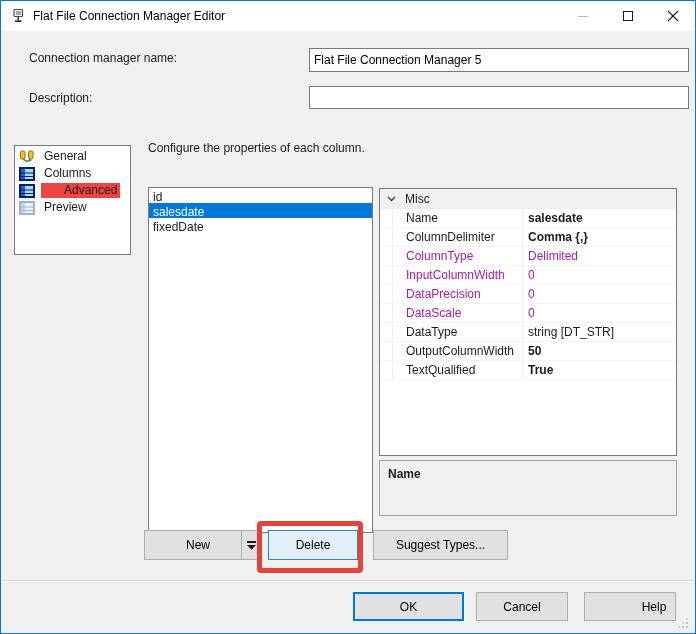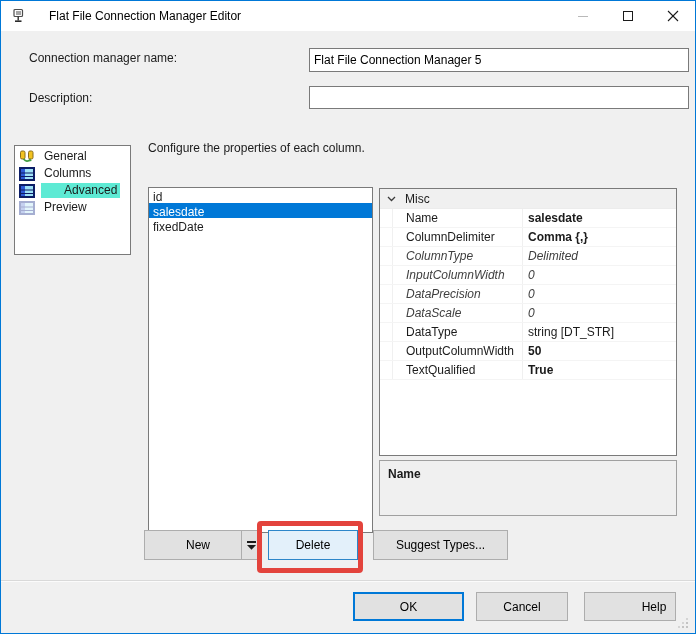--- a/index.html
+++ b/index.html
@@ -4,38 +4,38 @@
 <style>
   * { box-sizing: border-box; margin: 0; padding: 0; }
   html,body { width:696px; height:634px; }
   body { font-family:"Liberation Sans", sans-serif; font-size:12px; color:#1b1b1b; }
   .window { position:absolute; left:0; top:0; width:696px; height:634px;
             border:1px solid #0078d7; background:#f0f0f0; overflow:hidden; }
 
   
   .titlebar { height:30px; background:#ffffff; display:flex; align-items:center; }
   .title-icon { margin-left:9px; width:16px; height:16px; flex:none; }
-  .title-text { margin-left:23px; font-size:12px; color:#000; }
+  .title-text { margin-left:7px; font-size:12px; color:#000; }
   .win-controls { margin-left:auto; display:flex; height:30px; }
   .win-btn { width:45px; height:30px; display:flex; align-items:center; justify-content:center; }
   .min-glyph { width:10px; height:1px; background:#b9b9b9; }
   .max-glyph { width:10px; height:10px; border:1px solid #1b1b1b; }
 
   
   .lbl { position:absolute; font-size:12px; }
   .textbox { position:absolute; border:1px solid #7a7a7a; background:#fff; font-family:"Liberation Sans",sans-serif;
              font-size:12px; padding:0 4px; color:#000; outline:none; }
 
   
   .side-list { position:absolute; left:13px; top:144px; width:117px; height:110px;
                background:#fff; border:1px solid #7a7a7a; padding-top:2px; }
   .sb-item { display:flex; align-items:center; height:17px; padding-left:4px; }
   .sb-item svg { flex:none; }
   .sb-item .sb-lbl { margin-left:6px; padding:0 3px; line-height:15px; }
-  .sb-item.selected .sb-lbl { background:#5eead4;padding-left:23px; }
+  .sb-item.selected .sb-lbl { background:#ef4444;padding-left:23px; }
 
   .instruction { position:absolute; left:147px; top:140px; }
 
   
   .col-list { position:absolute; left:147px; top:186px; width:225px; height:346px;
               background:#fff; border:1px solid #7a7a7a; }
   .lb-item { height:15px; line-height:19px; padding-left:4px; }
   .lb-item.selected { background:#0078d7; color:#fff; }
 
   
@@ -43,21 +43,21 @@
                background:#fff; border:1px solid #7a7a7a; }
   .pg-cat { height:20px; background:#f0f0f0; display:flex; align-items:center; border-bottom:1px solid #ececec; }
   .pg-cat svg { margin-left:7px; }
   .pg-cat-label { font-weight:normal; margin-left:9px; }
   .pg-row { height:19px; display:flex; line-height:18px; border-bottom:1px solid #f4f4f4; }
   .pg-indent { width:13px; border-right:1px solid #f0f0f0; flex:none; }
   .pg-name { width:130px; padding-left:13px; border-right:1px solid #f0f0f0;
              white-space:nowrap; overflow:hidden; flex:none; }
   .pg-value { flex:1; padding-left:5px; white-space:nowrap; overflow:hidden; }
   .pg-row.bold .pg-value { font-weight:bold; }
-  .pg-row.disabled .pg-name, .pg-row.disabled .pg-value { color:#404040;font-style:italic; }
+  .pg-row.disabled .pg-name, .pg-row.disabled .pg-value { color:#a21caf; }
 
   
   .desc-panel { position:absolute; left:378px; top:459px; width:298px; height:56px;
                 background:#f0f0f0; border:1px solid #a0a0a0; padding:6px 8px; }
   .desc-title { font-weight:bold; }
 
   
   .btn { position:absolute; height:30px; background:#e1e1e1; border:1px solid #adadad;
          display:flex; align-items:center; justify-content:center; font-size:12px;
          font-family:"Liberation Sans",sans-serif; color:#000; }

